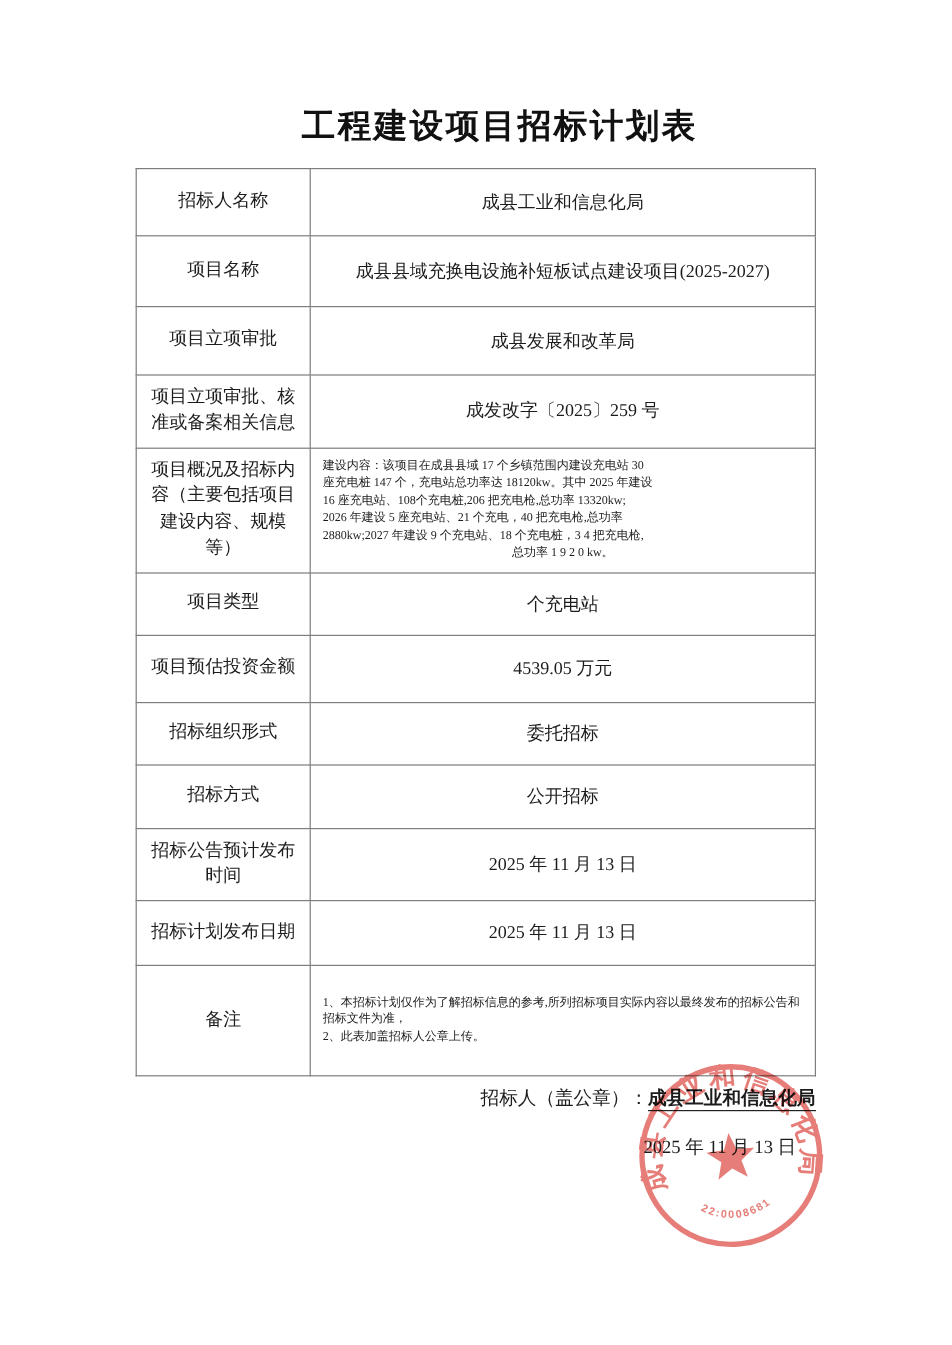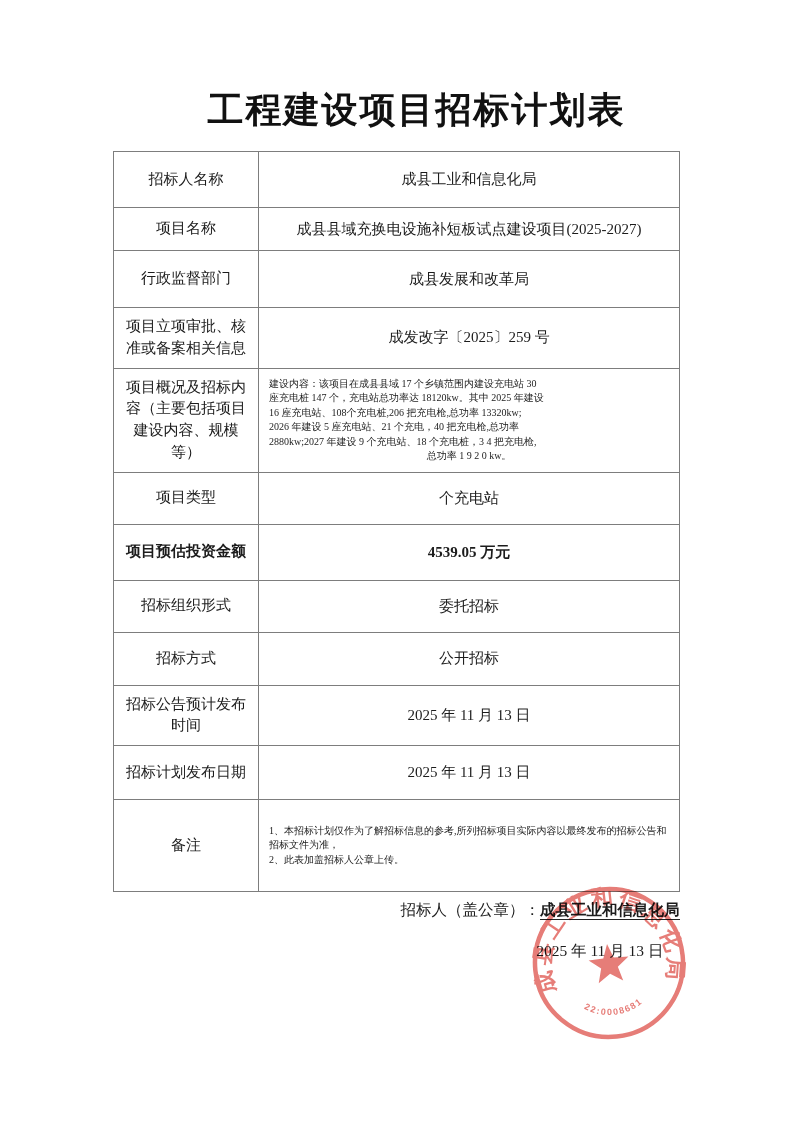--- a/index.html
+++ b/index.html
@@ -10,21 +10,21 @@
     color: #1c1c1c;
     position: relative;
     overflow: hidden;
   }
   .page { position: relative; width: 793px; height: 1121px; padding-top: 86px; }
 
   .title {
     text-align: center;
     font-family: "Liberation Sans", "DejaVu Sans", sans-serif;
     font-weight: bold;
-    font-size: 36px;
+    font-size: 28px;
     letter-spacing: 2px;
     color: #111;
     margin-bottom: 16px;
     margin-left: 40px;
   }
 
   table.bid-table {
     width: 566px;
     margin: 0 auto;
     border-collapse: collapse;
@@ -48,25 +48,25 @@
   .bid-table td.value-cell.multiline {
     text-align: left;
     font-size: 10px;
     line-height: 1.45;
     padding: 8px 10px;
   }
   .bid-table td.value-cell.multiline .center-line { text-align: center; }
 
   
   .bid-table tr:nth-child(1) td { height: 56px; }
-  .bid-table tr:nth-child(2) td { height: 43px; }
+  .bid-table tr:nth-child(2) td { height: 59px; }
   .bid-table tr:nth-child(3) td { height: 57px; }
   .bid-table tr:nth-child(4) td { height: 57px; }
   .bid-table tr:nth-child(6) td { height: 52px; }
-  .bid-table tr:nth-child(7) td { height: 56px; font-weight: bold; }
+  .bid-table tr:nth-child(7) td { height: 56px; }
   .bid-table tr:nth-child(8) td { height: 52px; text-align: center; }
   .bid-table tr:nth-child(9) td { height: 53px; }
   .bid-table tr:nth-child(10) td { height: 56px; }
   .bid-table tr:nth-child(11) td { height: 54px; }
   .bid-table tr:nth-child(12) td { height: 92px; }
 
   .footer {
     width: 566px;
     margin: 8px auto 0;
   }
@@ -112,21 +112,21 @@
     <tbody id="table-body">
         <tr>
           <td class="label-cell">招标人名称</td>
           <td class="value-cell">成县工业和信息化局</td>
         </tr>
         <tr>
           <td class="label-cell">项目名称</td>
           <td class="value-cell">成县县域充换电设施补短板试点建设项目(2025-2027)</td>
         </tr>
         <tr>
-          <td class="label-cell">行政监督部门</td>
+          <td class="label-cell">项目立项审批</td>
           <td class="value-cell">成县发展和改革局</td>
         </tr>
         <tr>
           <td class="label-cell">项目立项审批、核准或备案相关信息</td>
           <td class="value-cell">成发改字〔2025〕259 号</td>
         </tr>
         <tr>
           <td class="label-cell">项目概况及招标内容（主要包括项目建设内容、规模等）</td>
           <td class="value-cell multiline">
             <div>建设内容：该项目在成县县域 17 个乡镇范围内建设充电站 30</div>

